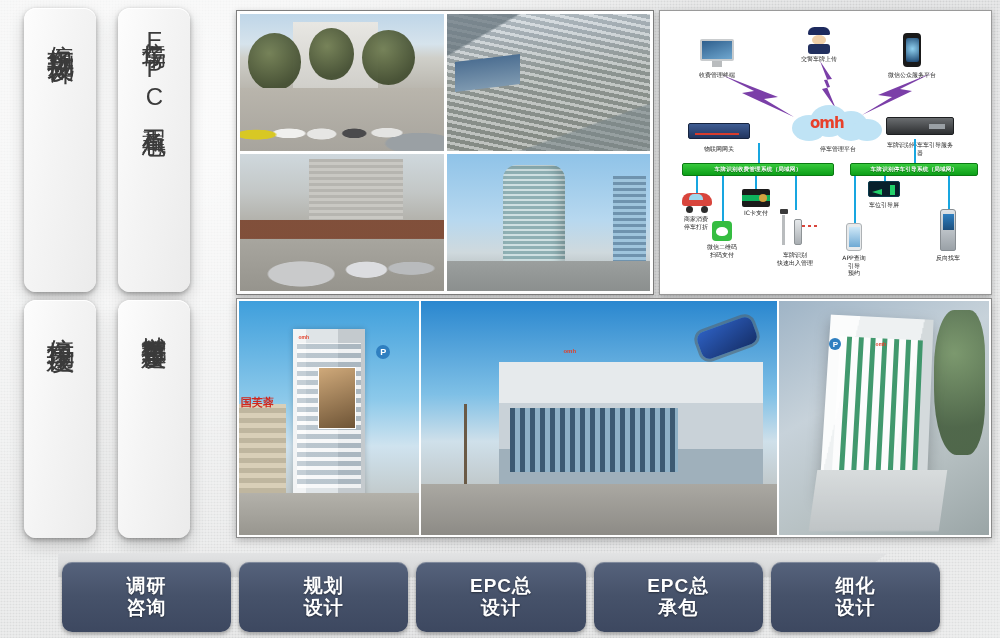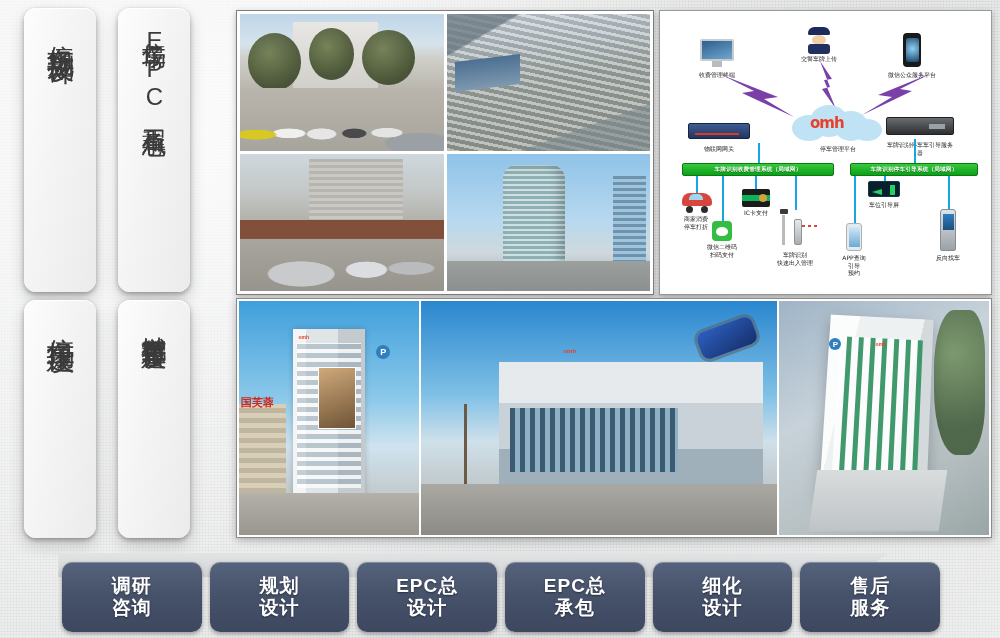--- a/index.html
+++ b/index.html
@@ -644,17 +644,15 @@
     <div class="step">调研
 咨询</div>
     <div class="step">规划
 设计</div>
     <div class="step">EPC总
 设计</div>
     <div class="step">EPC总
 承包</div>
     <div class="step">细化
 设计</div>
-    <div class="step">售后
-服务</div>
   </div>
 
 </div>
 
 </body></html>

